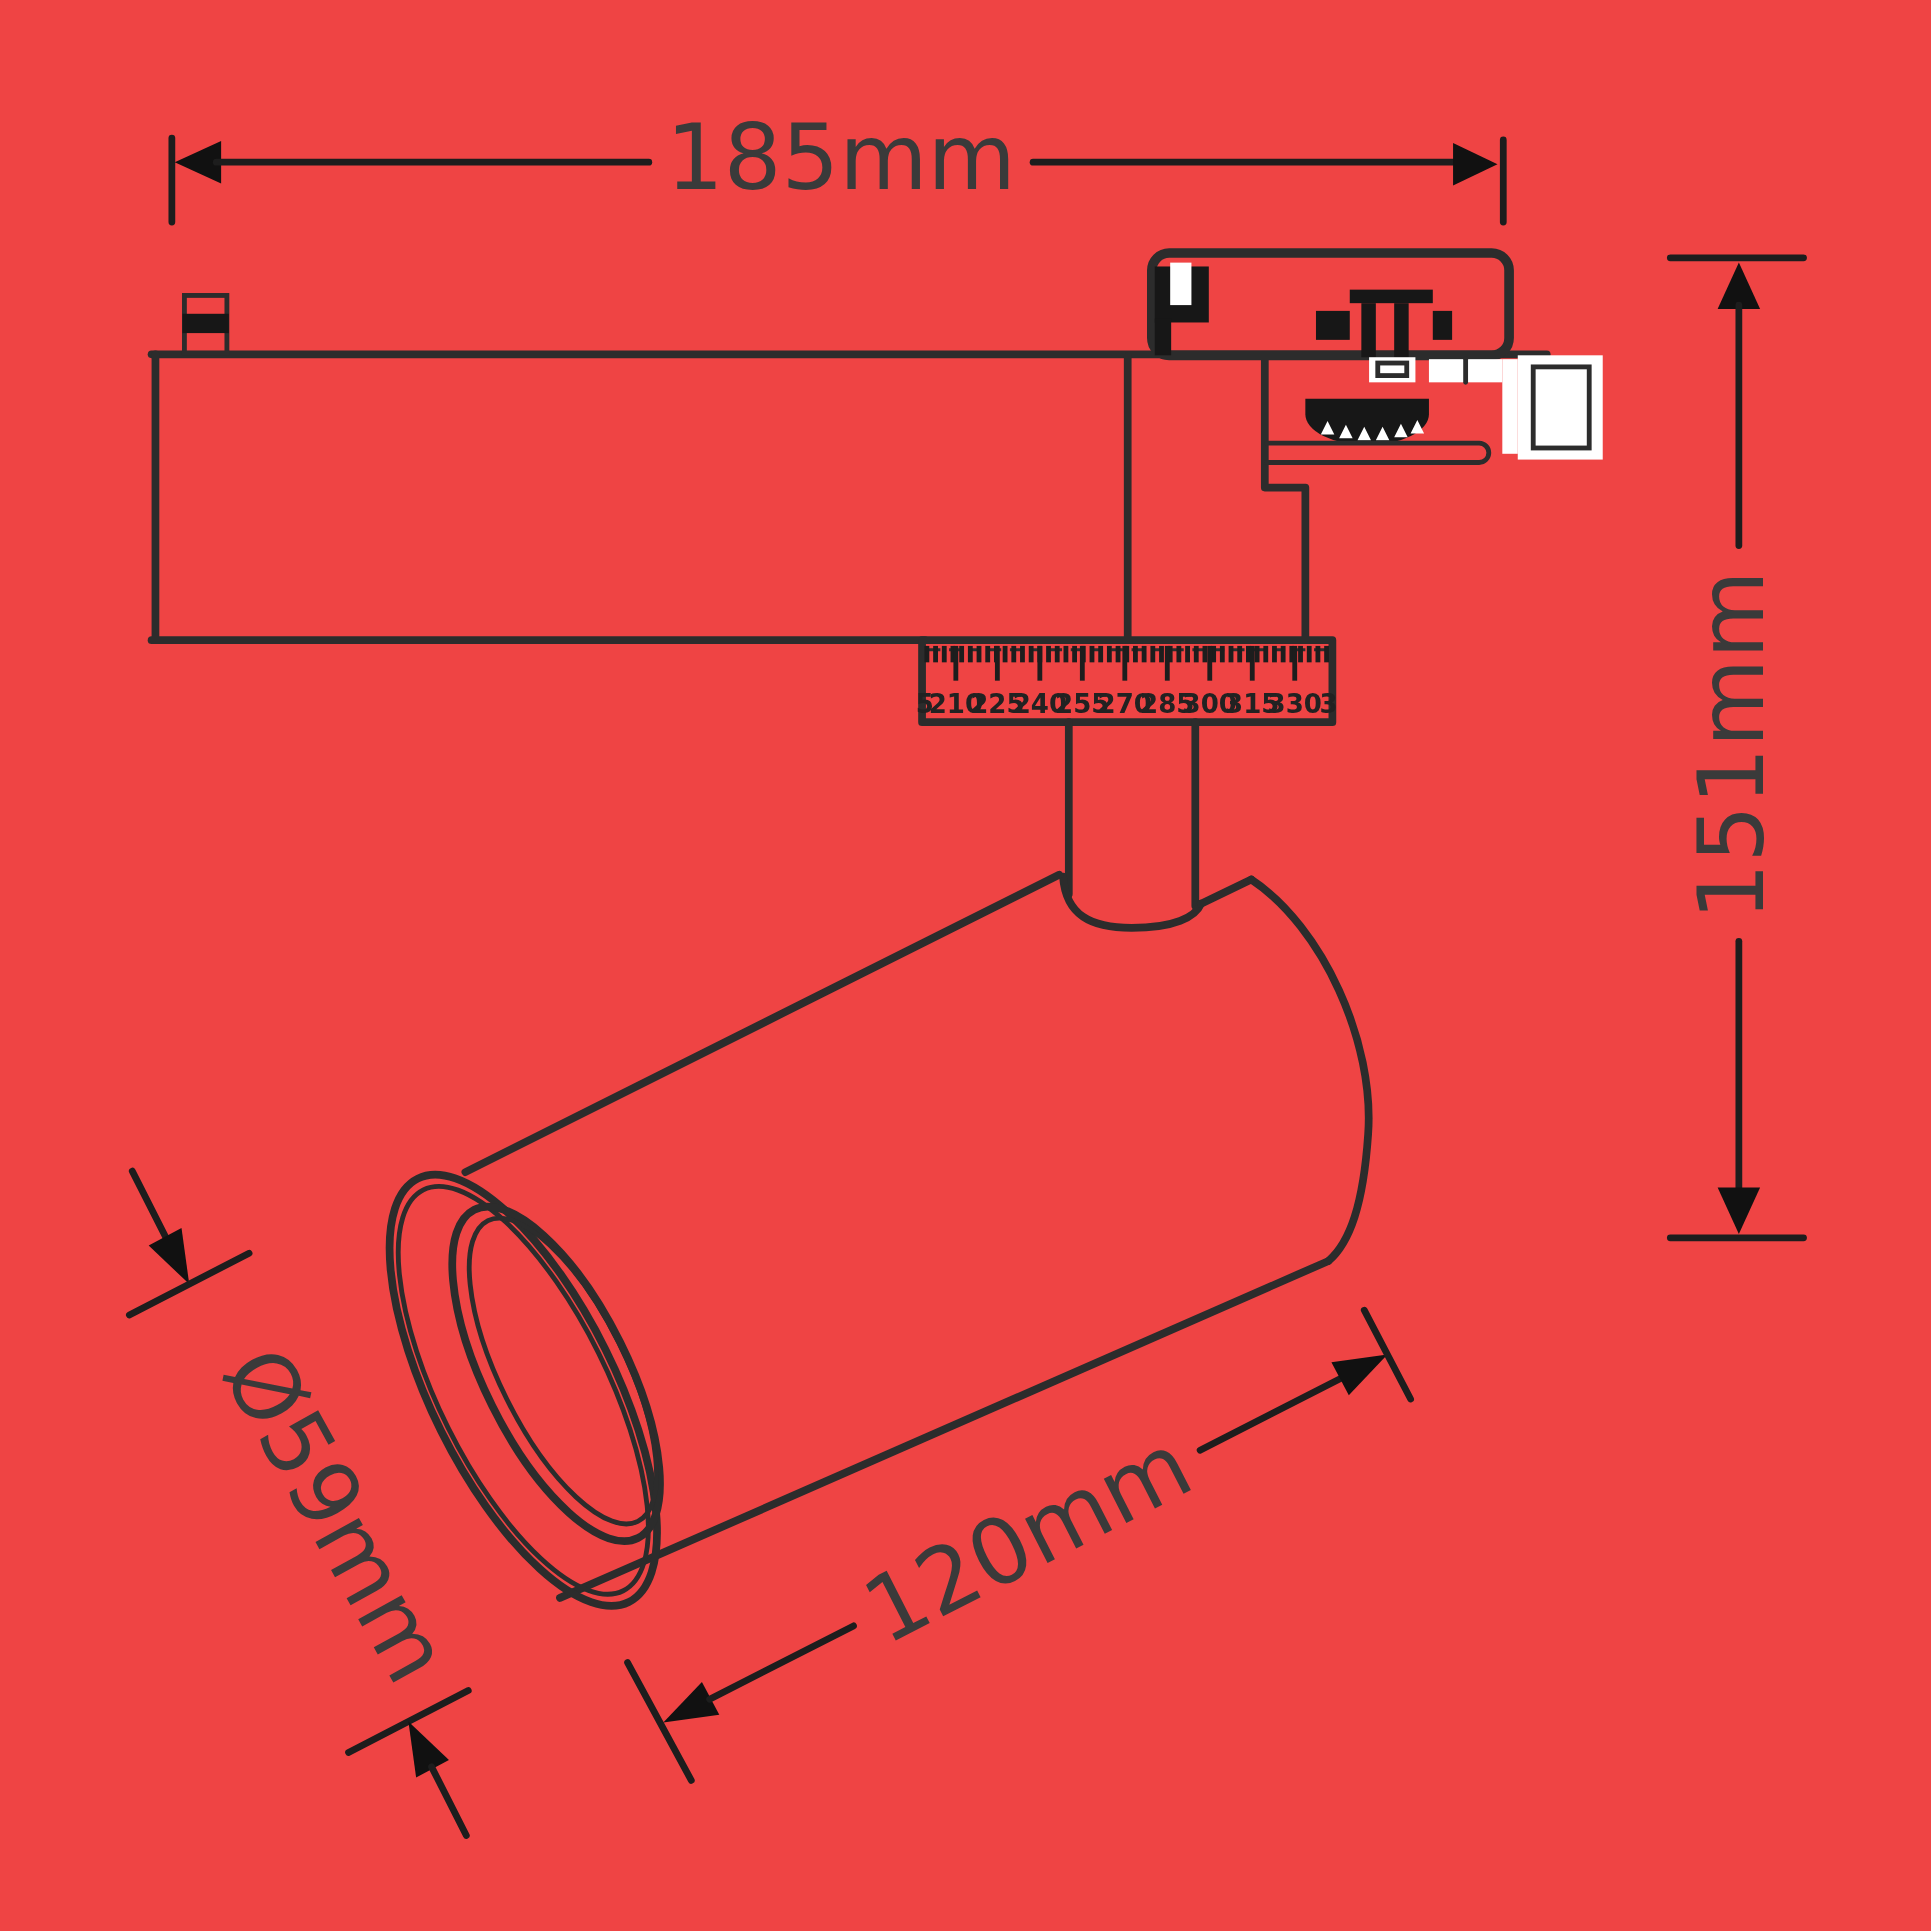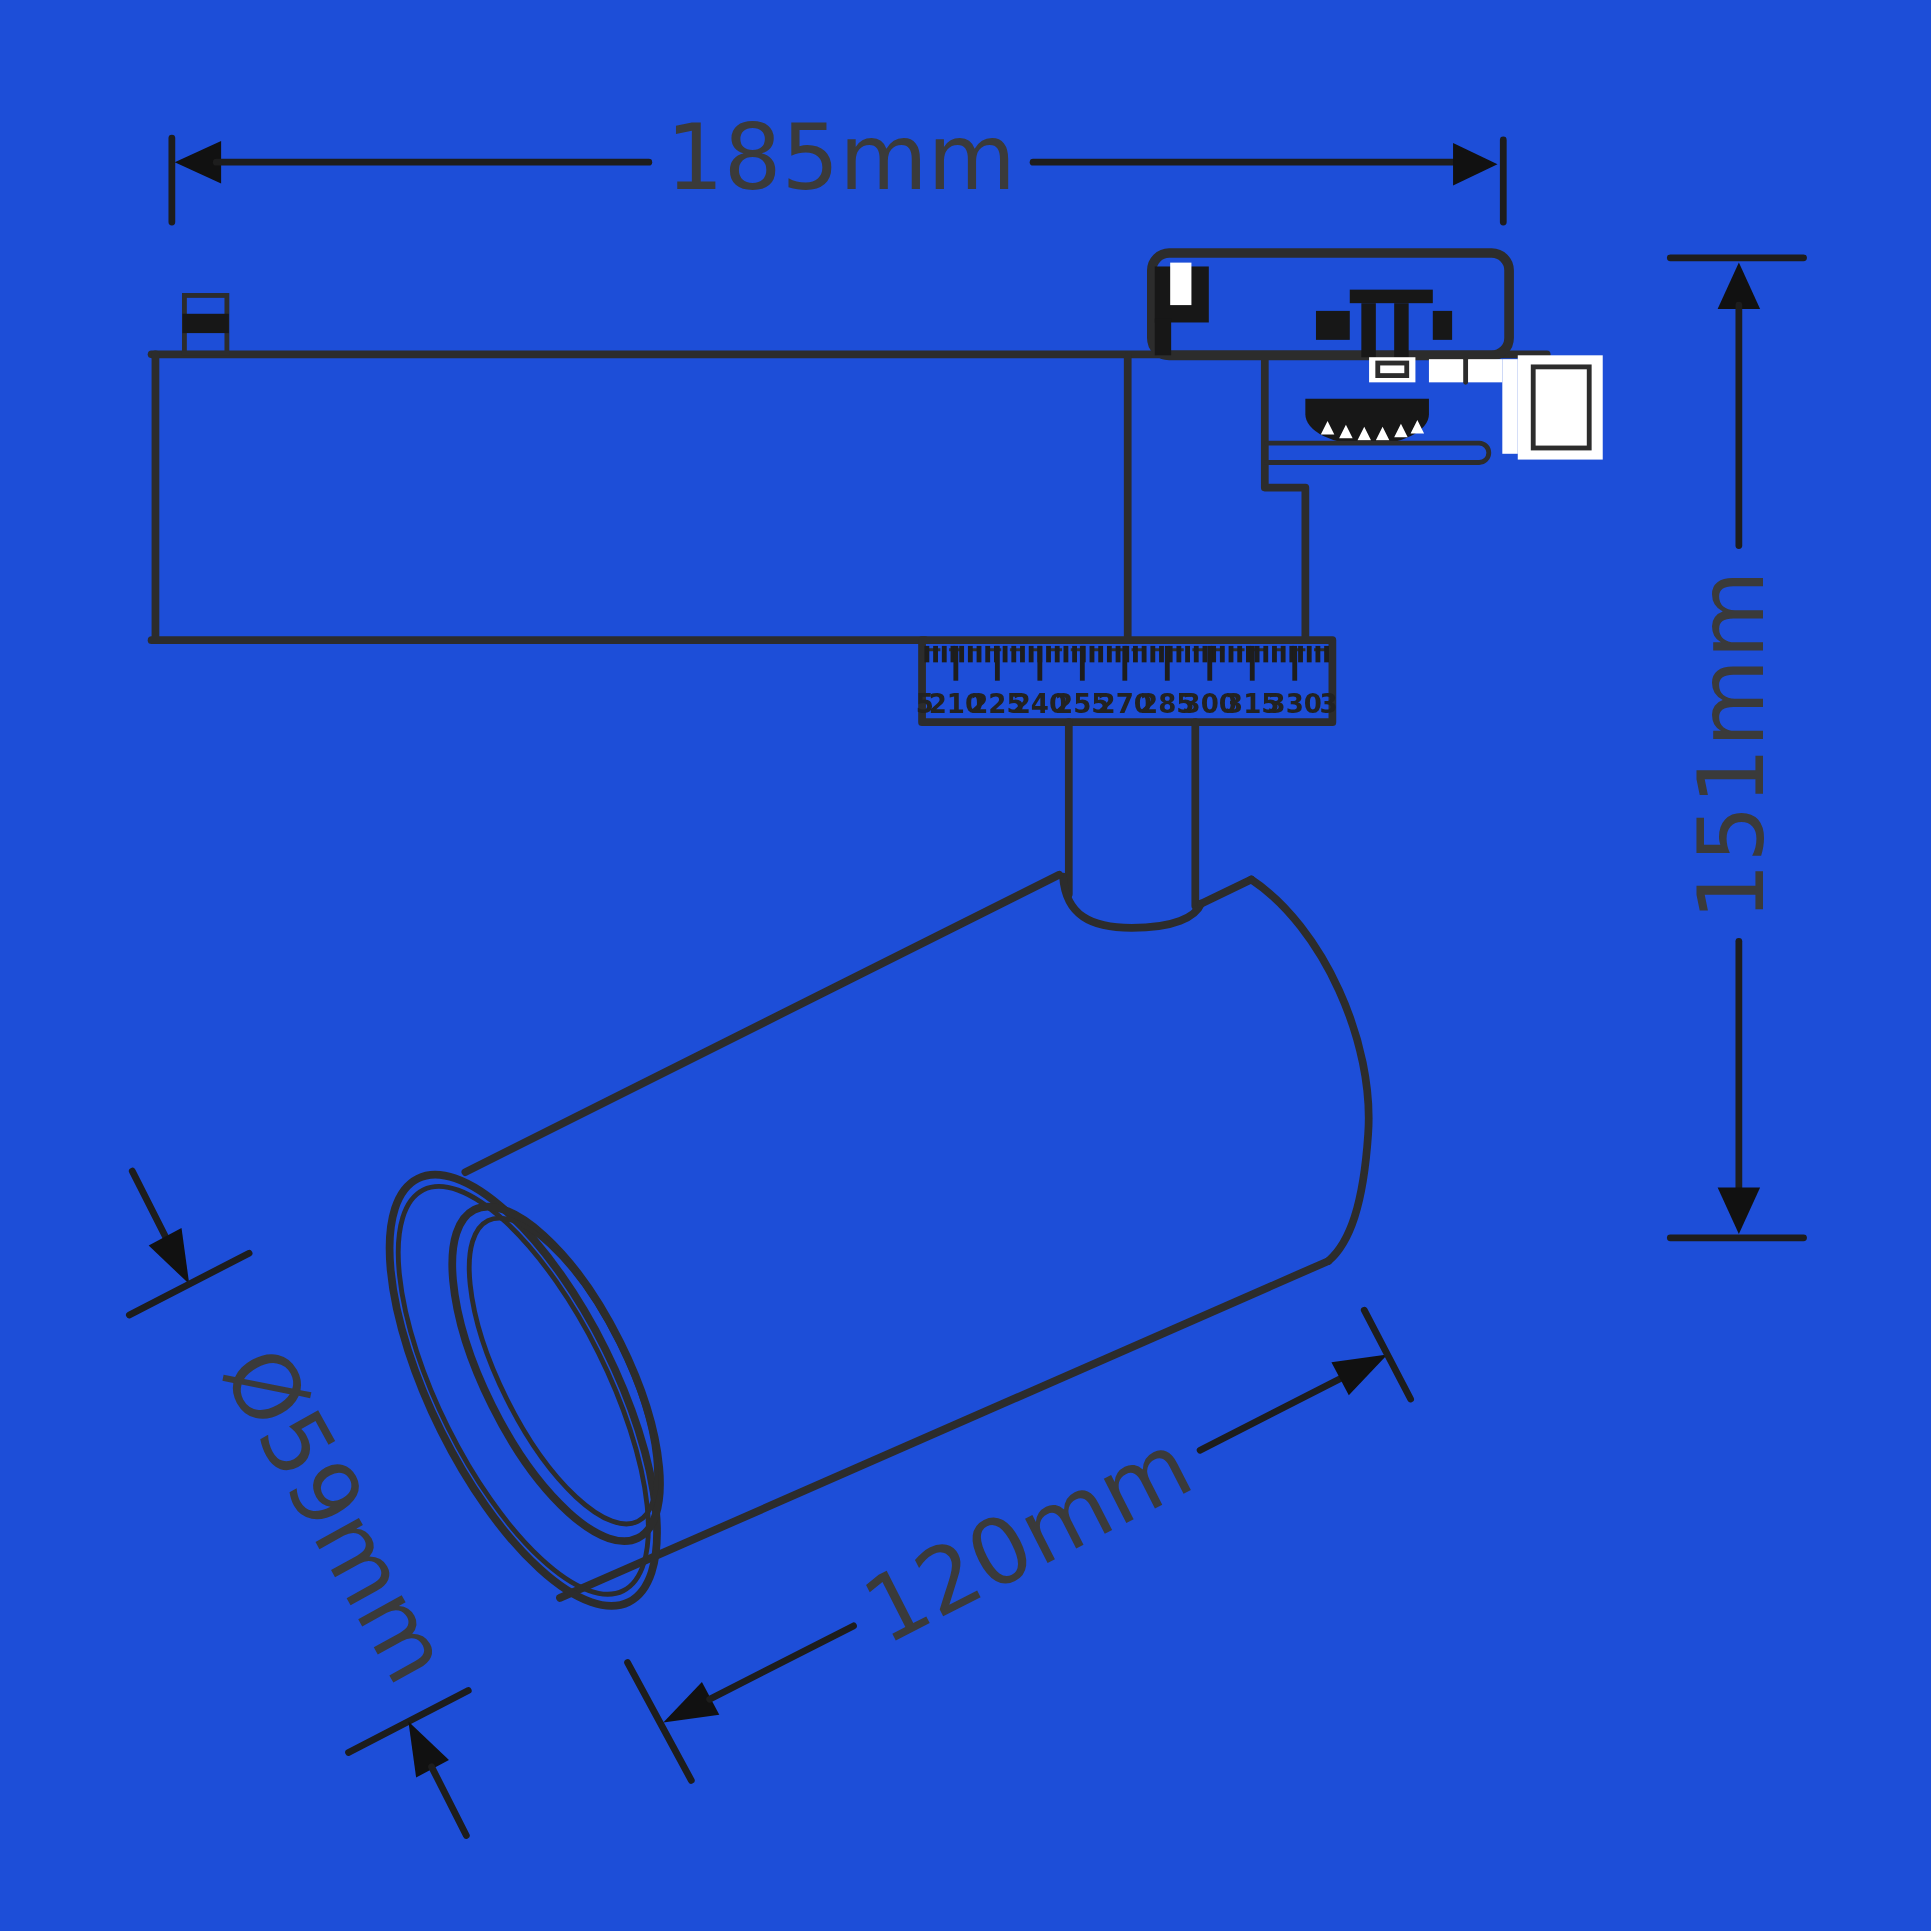--- a/index.html
+++ b/index.html
@@ -1,17 +1,17 @@
 <!DOCTYPE html>
 <html><head>
 <meta charset="utf-8">
 <style>
   html,body{margin:0;padding:0;background:#ffffff;}
   body{width:1931px;height:1931px;font-family:"DejaVu Sans",sans-serif;}
-  .sheet{position:relative;width:1931px;height:1931px;background:#1d4ed8;overflow:hidden;}
+  .sheet{position:relative;width:1931px;height:1931px;background:#ef4444;overflow:hidden;}
   svg{display:block}
   .ln{stroke:#2c2c2c;fill:none;stroke-width:8;stroke-linecap:round;stroke-linejoin:round;}
   .ln-thin{stroke:#2c2c2c;fill:none;stroke-width:5;stroke-linecap:round;}
   .ln-thick{stroke:#2c2c2c;fill:none;stroke-width:10;stroke-linejoin:round;}
   .dim{stroke:#1d1d1d;fill:none;stroke-width:7;stroke-linecap:round;}
   .arrow{fill:#111;stroke:none;}
   .blk{fill:#171717;stroke:none;}
   .wht{fill:#ffffff;stroke:none;}
   .dim-text{fill:#3a3a3a;font-size:94px;letter-spacing:0px;}
   .ruler-num{fill:#222;font-size:27px;font-weight:700;}

